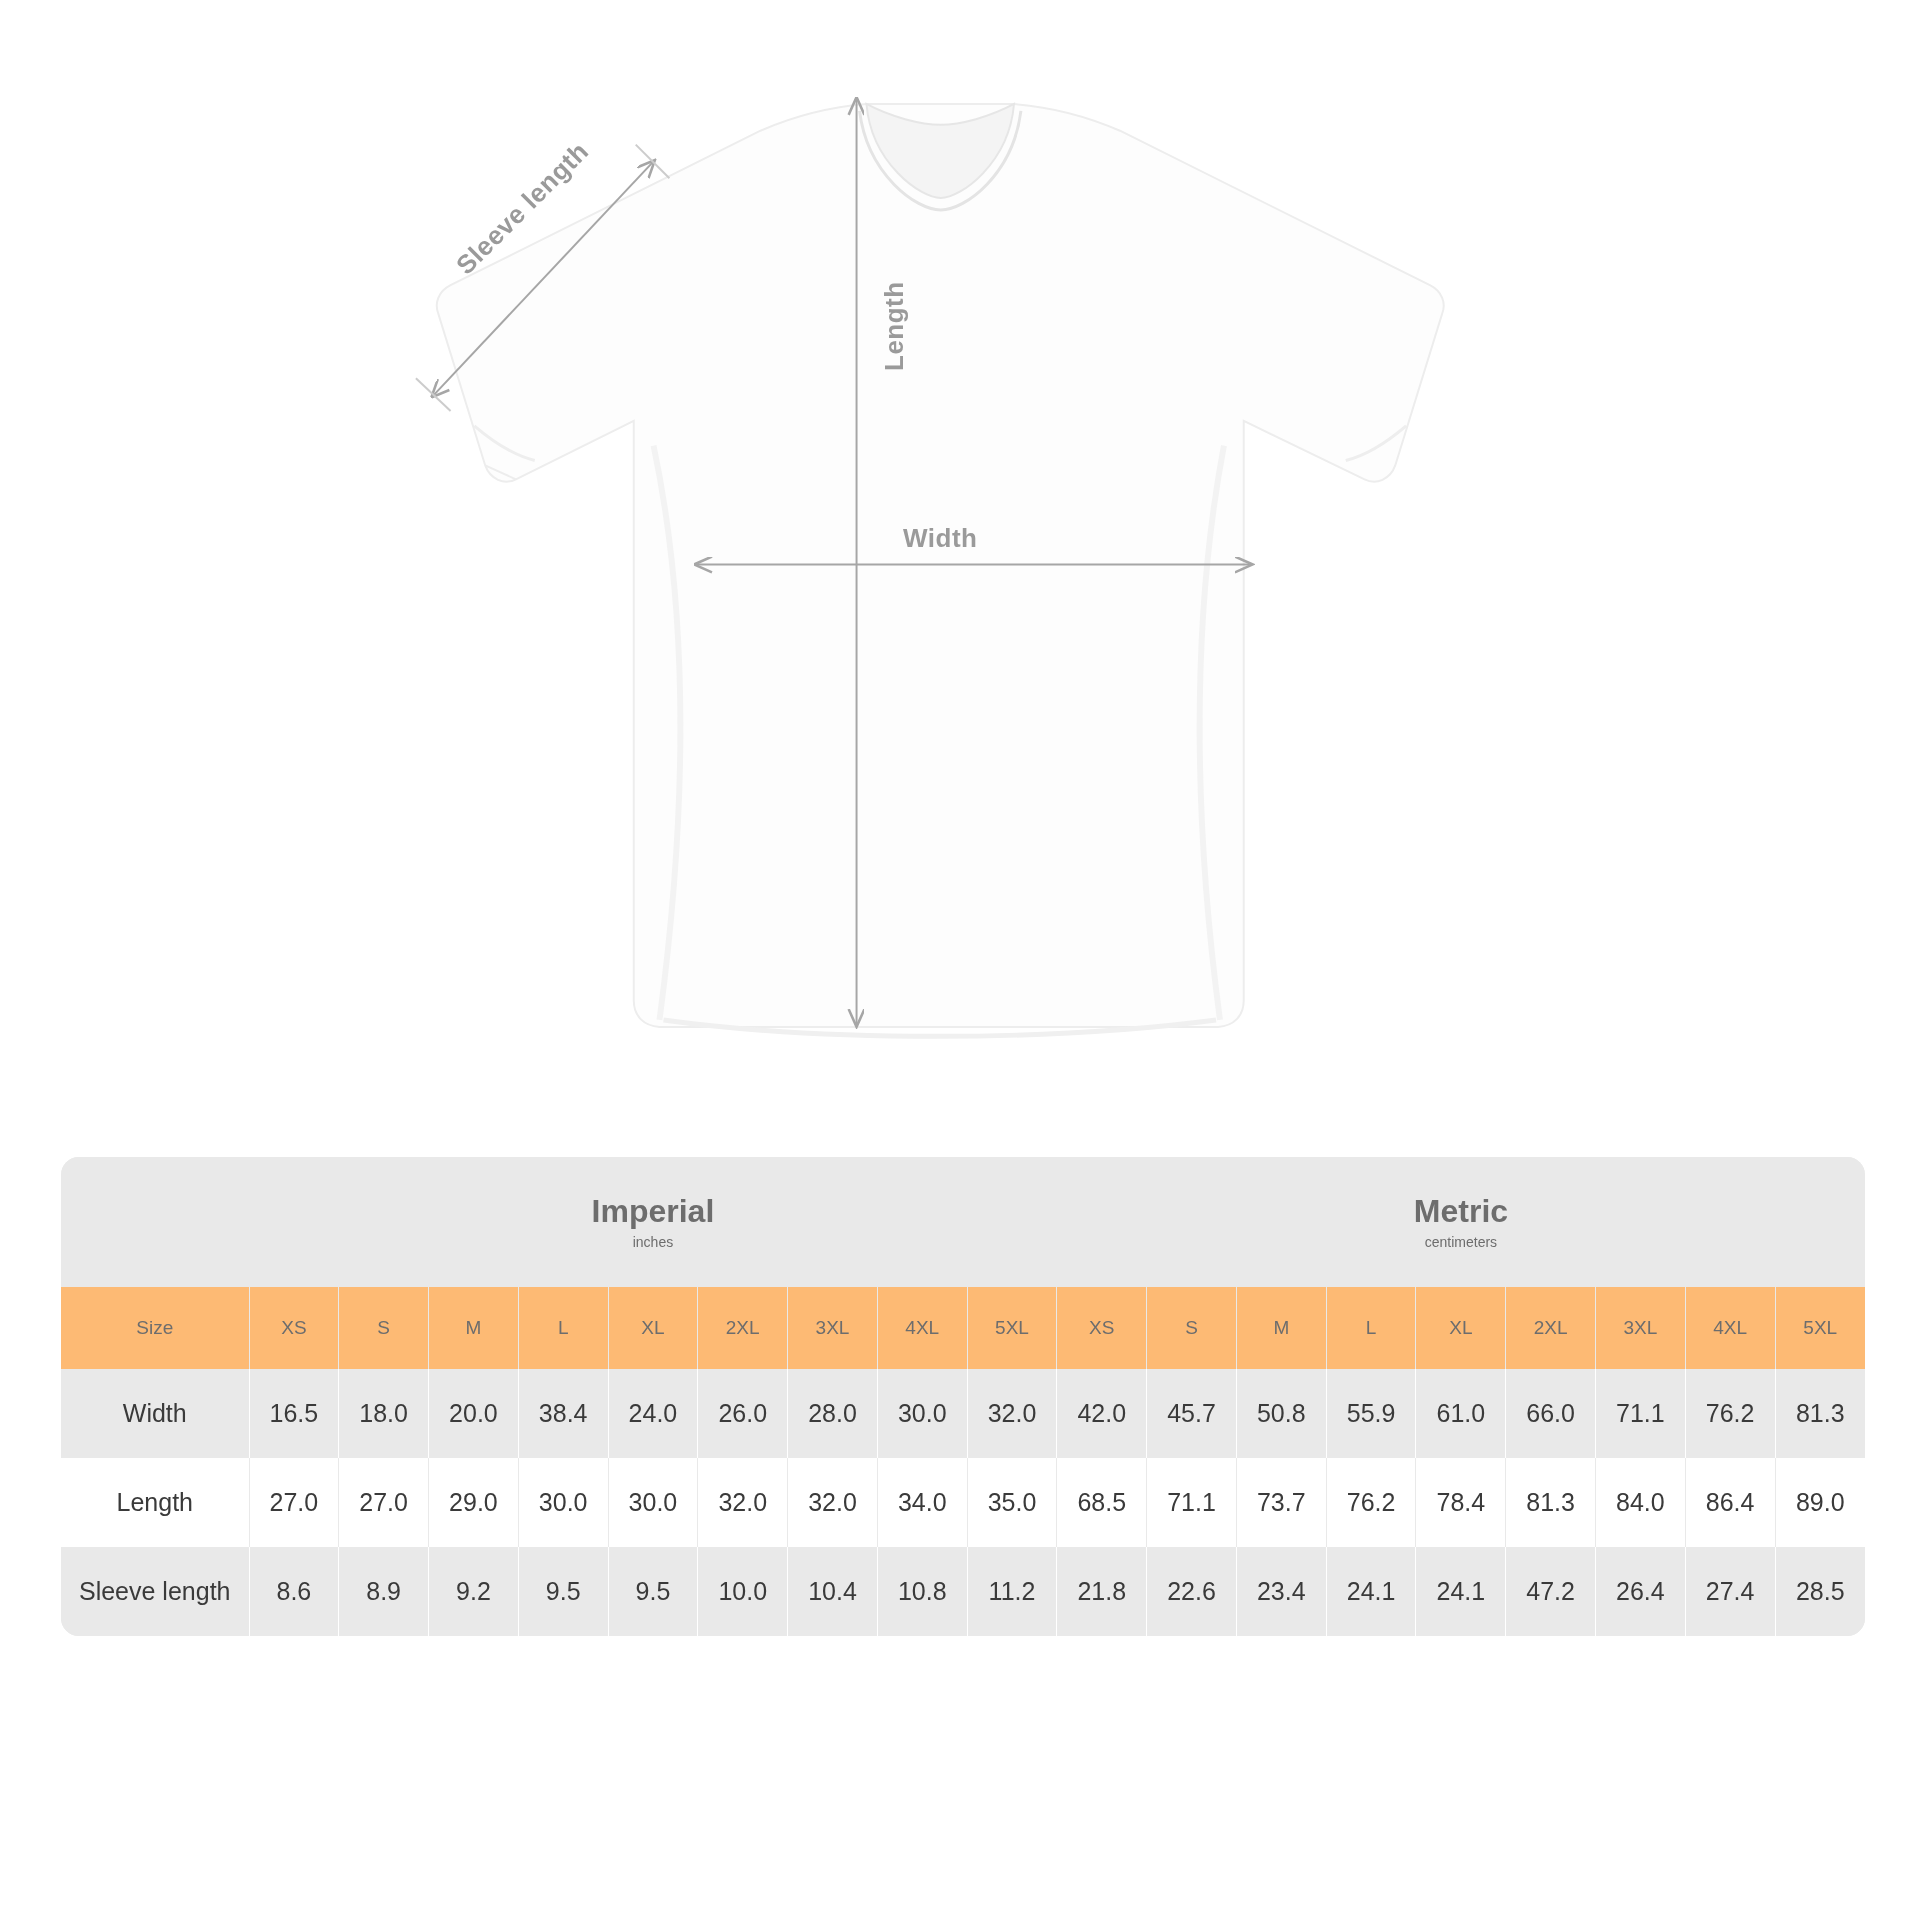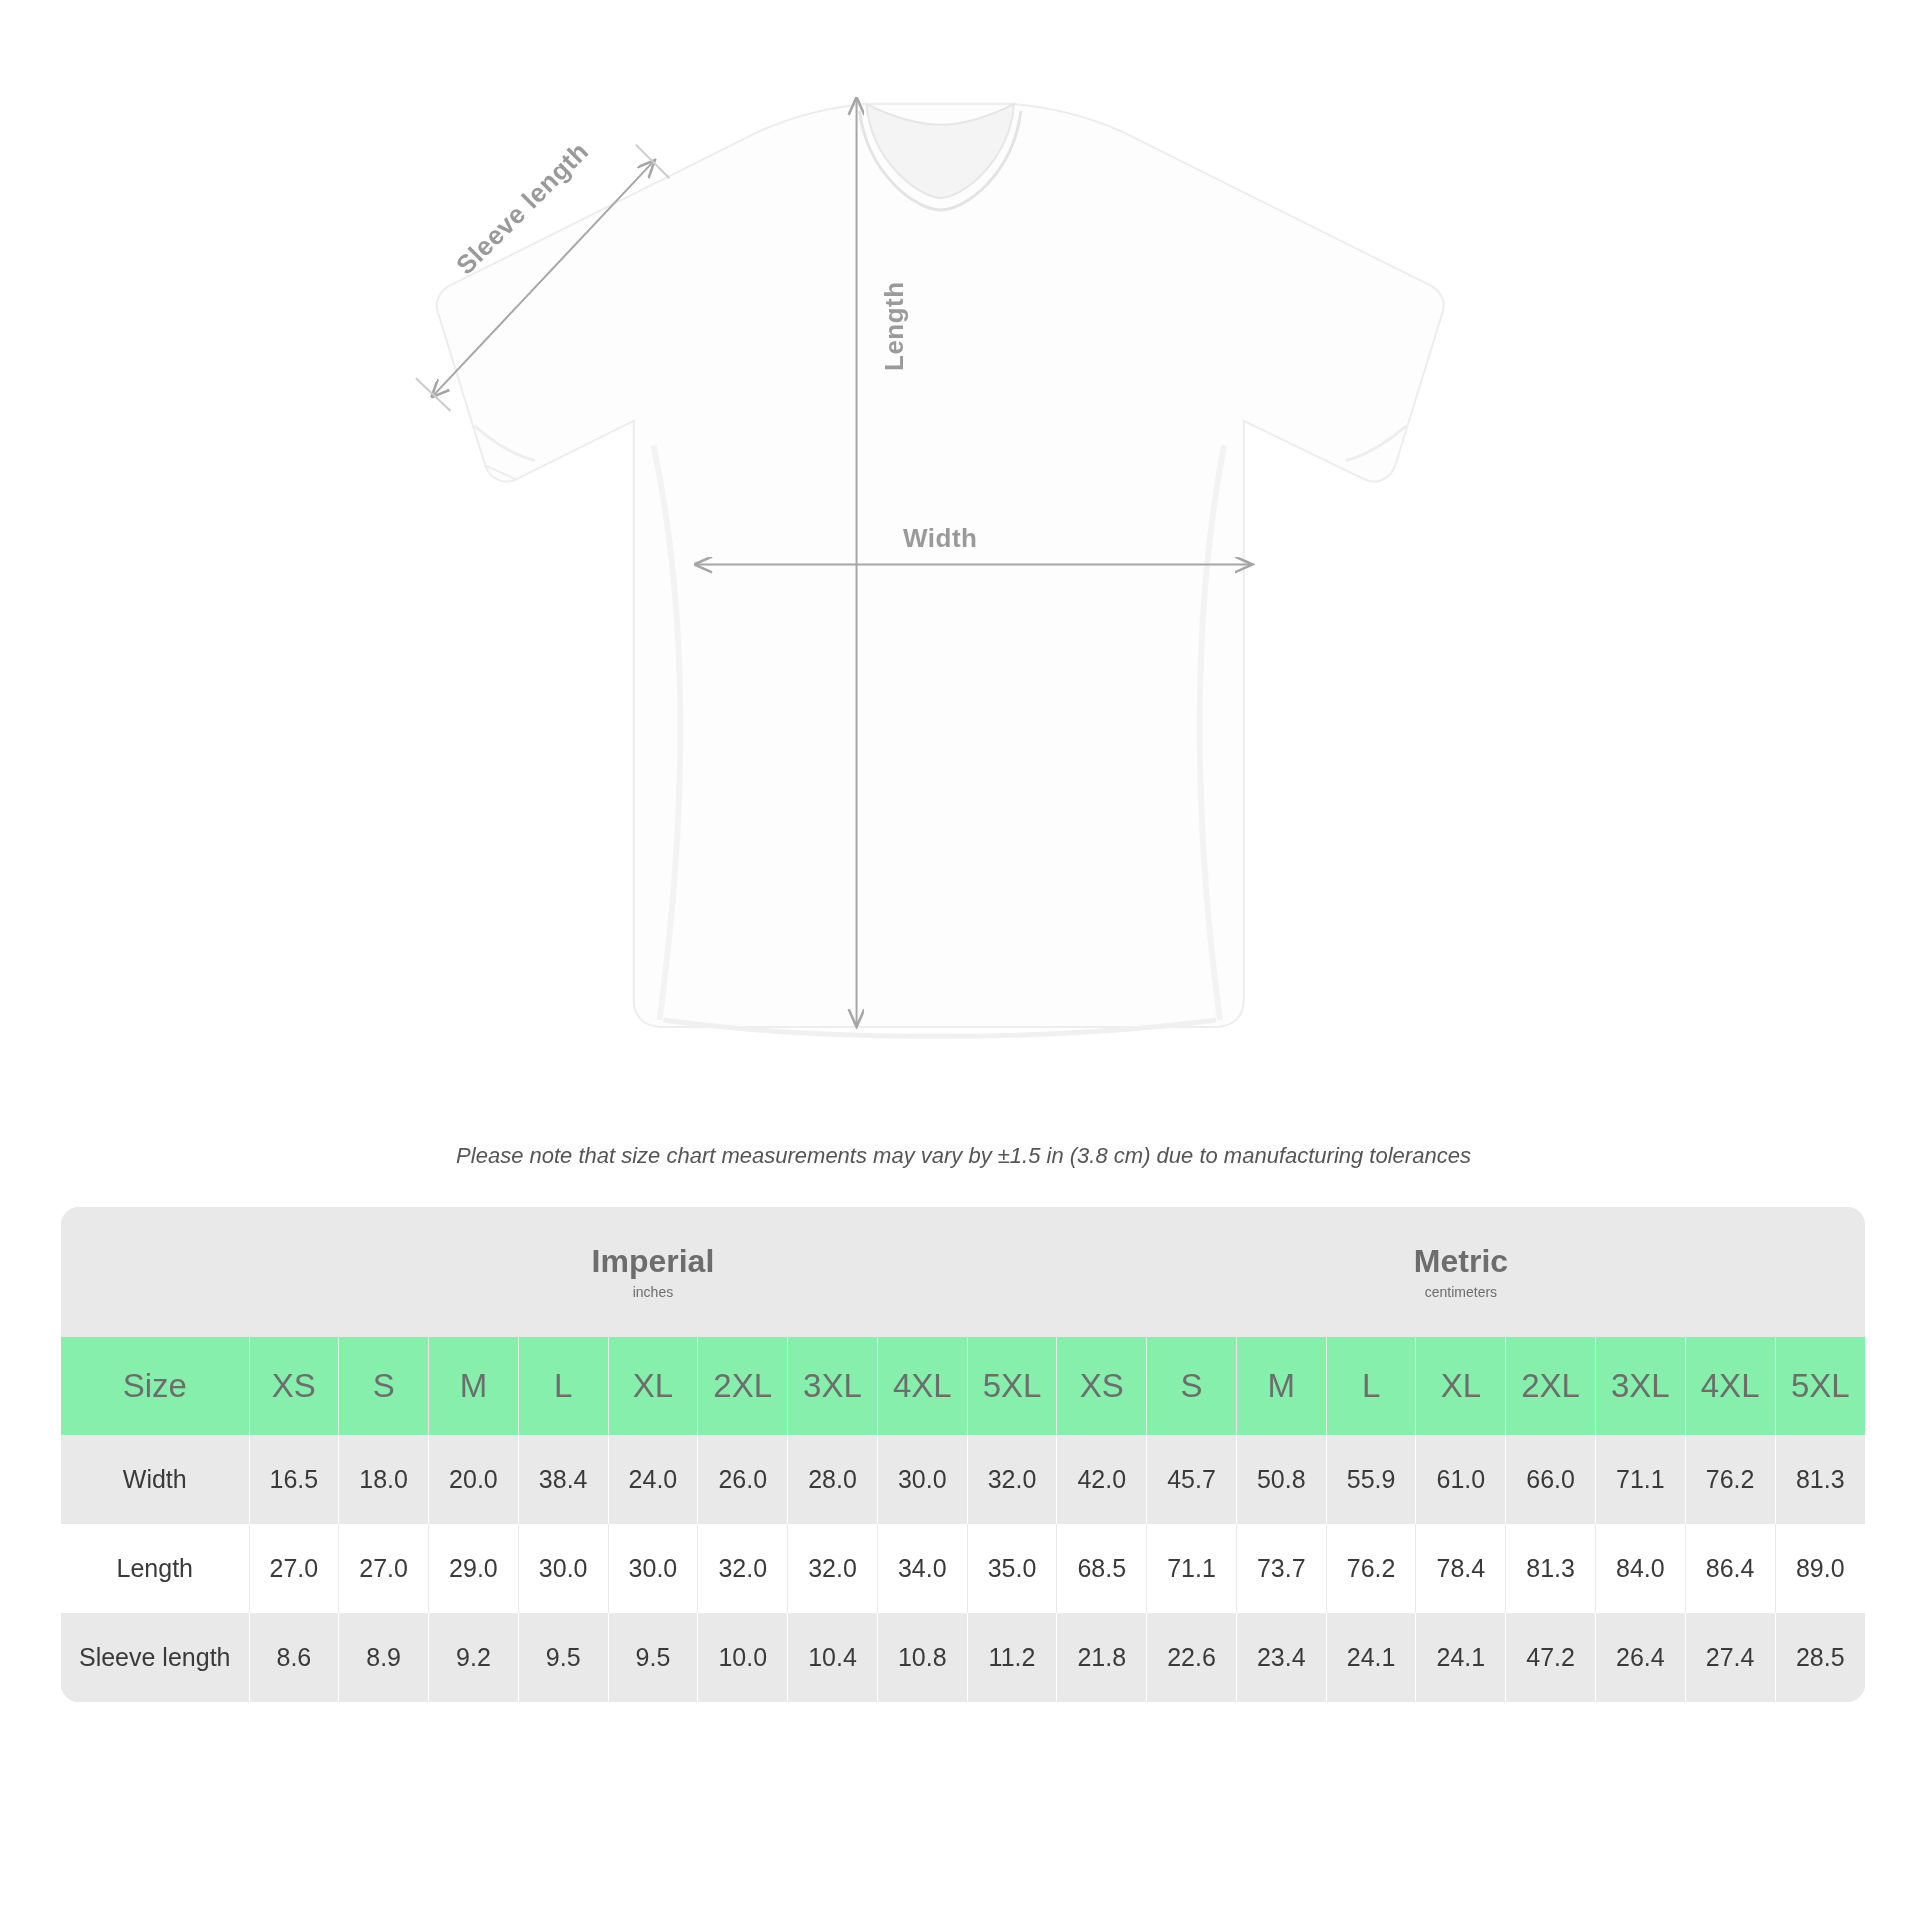--- a/index.html
+++ b/index.html
@@ -95,24 +95,24 @@
     font-weight: bold;
     color: #6d6d6d;
     line-height: 1.25;
   }
   .unit-sub {
     font-size: 14px;
     color: #6d6d6d;
     line-height: 1.6;
   }
   .head-row td {
-    background: #86efac;
+    background: #fdba74;
     color: #6d6d6d;
     font-weight: bold;
-    font-size: 33px;
+    font-size: 19px;
     padding: 30px 0;
     border-right: 1px solid #e9e9e9;
   }
   .head-row td:last-child { border-right: none; }
   .rowlabel {
     color: #6d6d6d;
     font-weight: bold;
     font-size: 25px;
   }
   tr.data-row td {
@@ -185,21 +185,20 @@
       <line x1="420" y1="382" x2="455" y2="415" stroke="#cccccc" stroke-width="2"></line>
       <line x1="642" y1="146" x2="676" y2="180" stroke="#cccccc" stroke-width="2"></line>
     </svg>
 
     <div class="dim-label dim-sleeve">Sleeve length</div>
     <div class="dim-label dim-length">Length</div>
     <div class="dim-label dim-width">Width</div>
   </div>
 
   <div class="title-block">
-    <p class="chart-note">Please note that size chart measurements may vary by ±1.5 in (3.8 cm) due to manufacturing tolerances</p>
   </div>
 
   <div class="table-wrap">
     <table class="size-table">
       <colgroup>
         <col class="first-col">
         <col span="18">
       </colgroup>
       <tbody>
         <tr class="unit-row">

